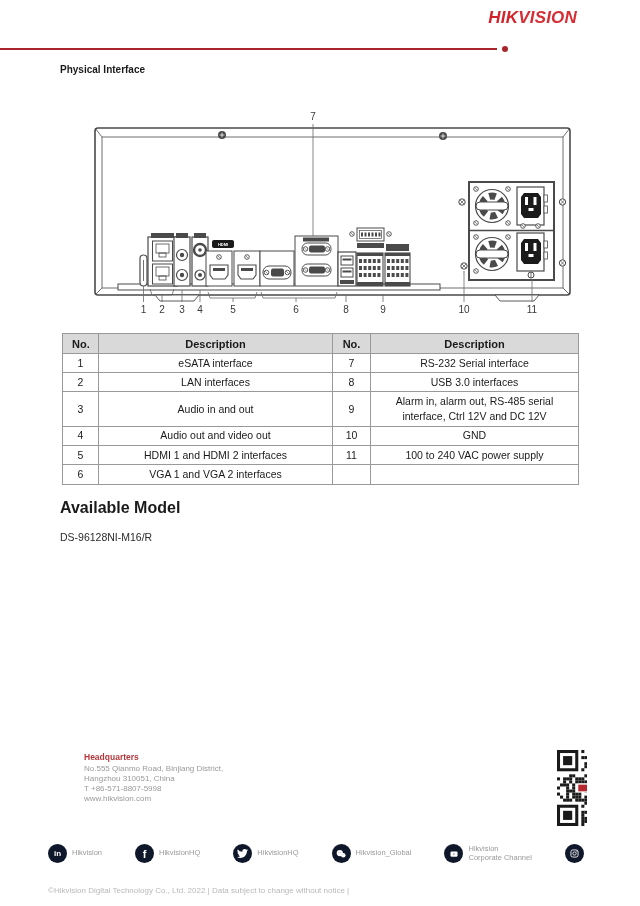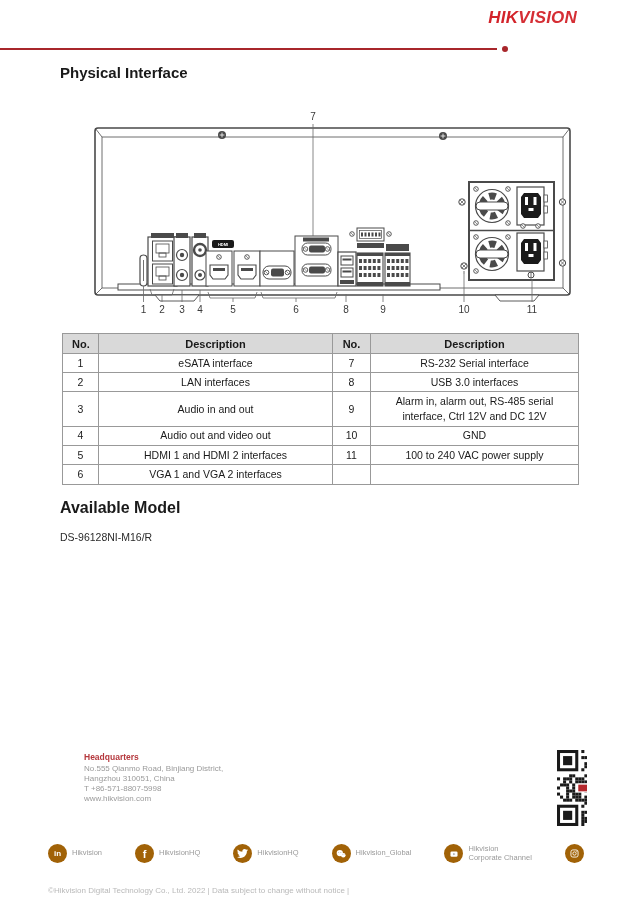--- a/index.html
+++ b/index.html
@@ -5,41 +5,41 @@
   html,body{margin:0;padding:0;background:#fff;}
   .page{position:relative;width:587px;height:906px;background:#ffffff;overflow:hidden;
         font-family:"Liberation Sans",sans-serif;color:#1a1a1a;}
   
   .logo{position:absolute;top:8px;right:10px;font-style:italic;font-size:17px;
         letter-spacing:.2px;color:#d3232a;white-space:nowrap;}
   .logo .hik{font-weight:900;}
   .logo .vision{font-weight:700;opacity:.95;}
   .rule{position:absolute;top:48px;left:0;width:497px;height:2px;background:#a8262b;}
   .rule-dot{position:absolute;top:46px;left:502px;width:6px;height:6px;border-radius:50%;background:#a8262b;}
-  .section-title{position:absolute;left:60px;top:64px;font-size:15px;font-weight:bold;}
+  .section-title{position:absolute;left:60px;top:64px;font-size:10px;font-weight:bold;}
   .model-title{position:absolute;left:60px;top:499px;font-size:16px;font-weight:bold;}
   .model-name{position:absolute;left:60px;top:531px;font-size:10.5px;color:#2b2b2b;}
   
   .diagram{position:absolute;left:55px;top:108px;}
   .diagram text.callout{font-size:10px;fill:#3a3a3a;text-anchor:middle;font-family:"Liberation Sans",sans-serif;}
   .diagram text.badge{font-size:4px;fill:#ffffff;text-anchor:middle;font-weight:bold;font-family:"Liberation Sans",sans-serif;}
   
   .itable{position:absolute;left:62px;top:333px;width:516px;border-collapse:collapse;
           font-size:10.5px;color:#1a1a1a;table-layout:fixed;}
   .itable th{background:#d9d9d9;font-weight:bold;font-size:11px;border:1px solid #999;padding:2px 9px;height:15px;}
   .itable td{border:1px solid #999;text-align:center;padding:1.5px 4px;height:14px;line-height:1.45;}
   
   .hq{position:absolute;left:48px;top:752px;margin-left:36px;}
   .hq-title{color:#b5383d;font-size:8.5px;font-weight:bold;margin-bottom:2px;}
   .hq-line{color:#9a9a9a;font-size:8px;line-height:10px;}
   .qr{position:absolute;left:557px;top:750px;width:76px;height:76px;}
   .follow{position:absolute;left:48px;top:823px;font-size:8.5px;color:#9a9a9a;}
   .social{position:absolute;left:48px;top:844px;width:578px;display:flex;justify-content:space-between;align-items:flex-start;}
   .social-item{display:flex;align-items:center;}
-  .sicon{width:19px;height:19px;border-radius:50%;background:#a16207;flex:0 0 auto;
+  .sicon{width:19px;height:19px;border-radius:50%;background:#0f172a;flex:0 0 auto;
          display:flex;align-items:center;justify-content:center;color:#fff;}
   .sicon span{font-size:9px;font-weight:bold;font-style:normal;}
   .slabel{margin-left:5px;font-size:7.5px;color:#9a9a9a;line-height:8.5px;white-space:pre-line;}
   .copyright{position:absolute;left:48px;top:886px;font-size:8px;color:#b9b9b9;}
 </style>
 </head>
 <body>
 
 <div class="page">
 

